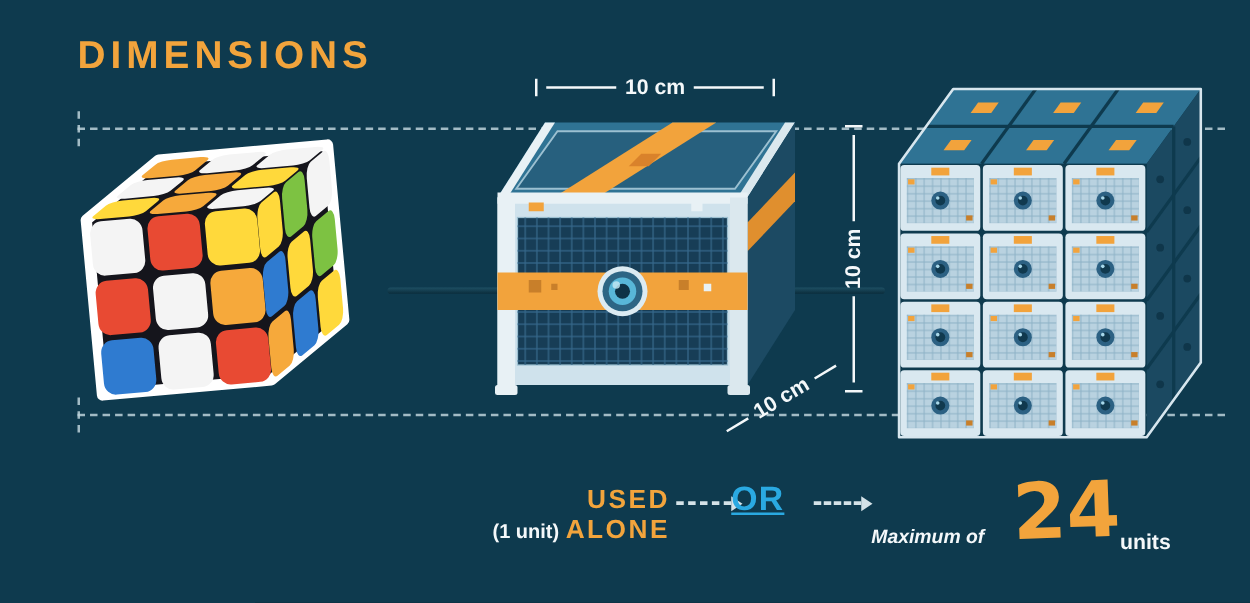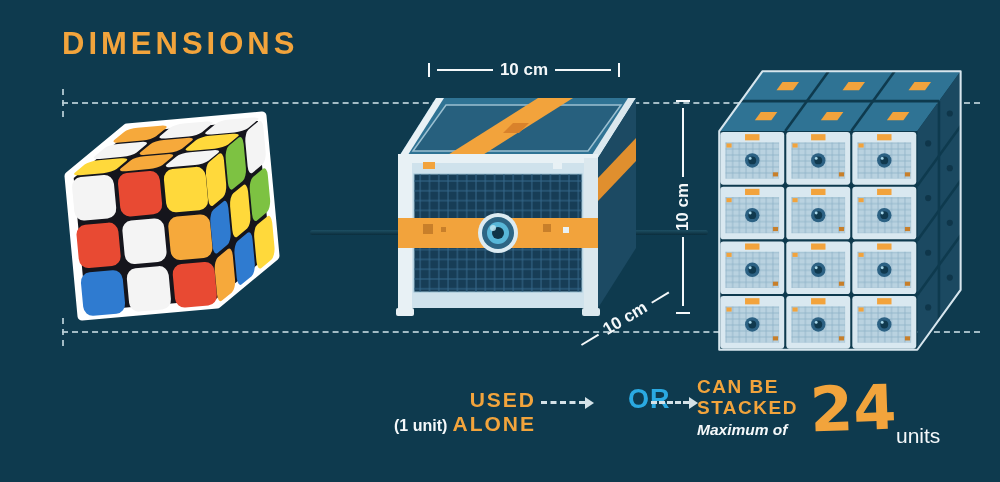--- a/index.html
+++ b/index.html
@@ -47,31 +47,31 @@
   .used-alone{position:absolute;left:394px;top:388px;width:142px;text-align:right;
               color:var(--accent);font-size:21px;font-weight:bold;letter-spacing:2px;}
   .unit-note{position:absolute;left:394px;top:417px;width:142px;text-align:left;
              color:var(--ink);font-size:16px;font-weight:bold;}
   .arrow{position:absolute;top:401px;border-top:3px dashed #d4e2e8;}
   .arrow::after{content:"";position:absolute;right:-9px;top:-7px;
                 border-left:9px solid #d4e2e8;border-top:6px solid transparent;
                 border-bottom:6px solid transparent;}
   .arrow.a1{left:541px;width:44px;}
   .arrow.a2{left:651px;width:38px;}
-  .or-label{position:absolute;left:628px;top:384px;color:var(--blue);
-            font-size:27px;font-weight:bold;letter-spacing:1px;}
+  .or-label{position:absolute;left:585px;top:384px;color:var(--blue);
+            font-size:27px;font-weight:bold;letter-spacing:1px;text-decoration:underline;}
   .stacked{position:absolute;left:697px;top:376px;color:var(--accent);
            font-size:19px;font-weight:bold;letter-spacing:1.5px;line-height:21px;}
   .max-of{position:absolute;left:697px;top:421px;color:var(--ink);
           font-size:15.5px;font-weight:bold;font-style:italic;}
   .max-value{position:absolute;left:810px;top:372px;color:var(--accent);
              font-size:62px;font-weight:bold;font-family:"DejaVu Sans",sans-serif;
              transform:rotate(-2deg);}
   .units-label{position:absolute;left:896px;top:424px;color:var(--ink);
-               font-size:21px;font-weight:normal;}
+               font-size:17px;font-weight:bold;}
 </style>
 </head>
 <body>
 
 <div class="stage">
 
   <div class="title">DIMENSIONS</div>
 
   <div class="dash-h" style="top:102px;"></div>
   <div class="dash-h" style="top:331px;"></div>
@@ -242,21 +242,17 @@
     <div class="line"></div>
     <span class="dim-label">10 cm</span>
     <div class="line"></div>
   </div>
 
   <div class="used-alone">USED ALONE</div>
   <div class="unit-note">(1 unit)</div>
   <div class="arrow a1"></div>
   <div class="or-label">OR</div>
   <div class="arrow a2"></div>
-  <div class="stacked">
-    <div>CAN BE</div>
-    <div>STACKED</div>
-  </div>
   <div class="max-of">Maximum of</div>
   <div class="max-value">24</div>
   <div class="units-label">units</div>
 
 </div>
 
 </body></html>

